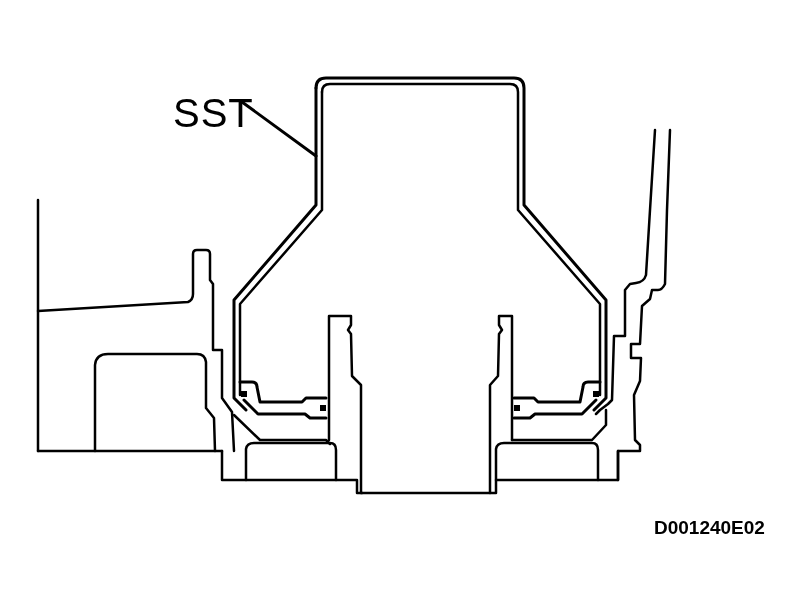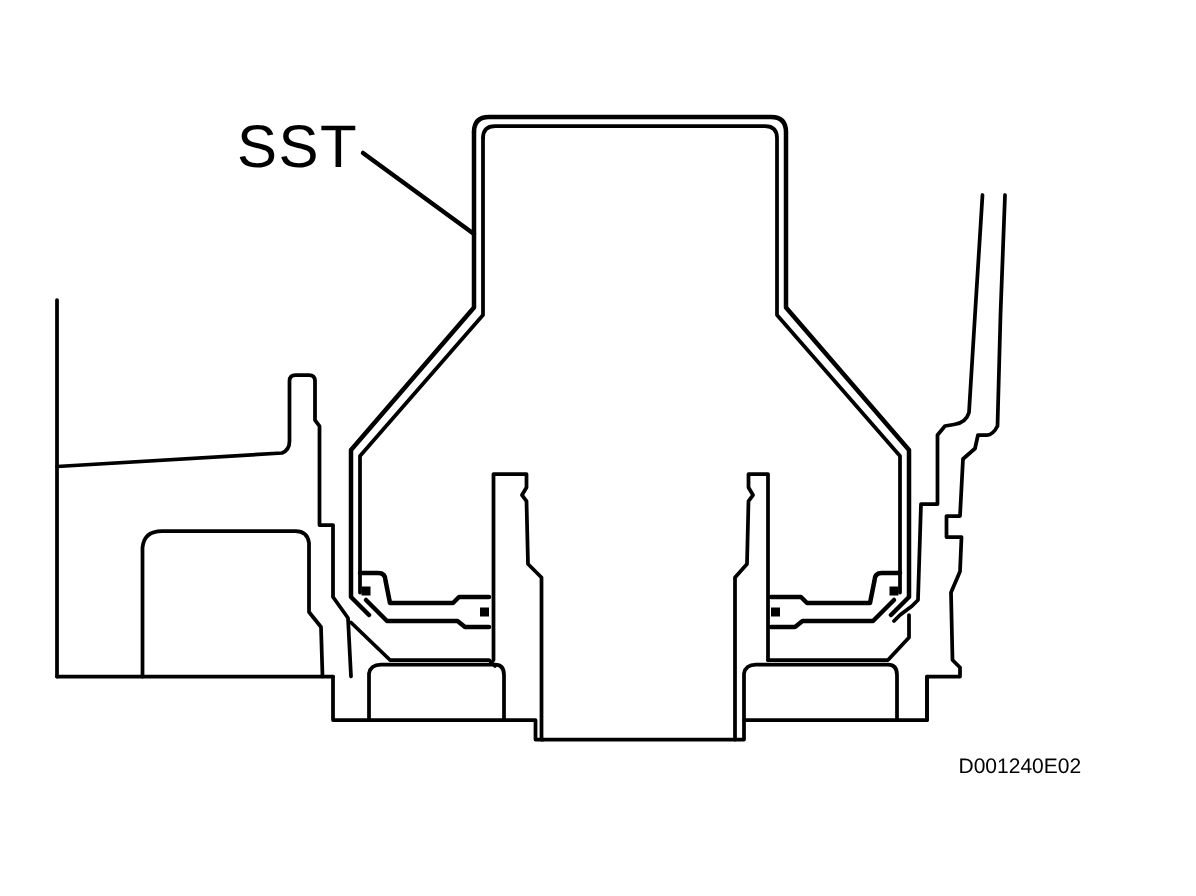--- a/index.html
+++ b/index.html
@@ -2,25 +2,25 @@
 <html><head>
   <meta charset="utf-8">
   <style>
     html, body { margin: 0; padding: 0; background: #ffffff; }
     body { width: 797px; height: 597px; position: relative; overflow: hidden; }
     #diagram { position: absolute; left: 0; top: 0; }
     .label {
       position: absolute;
       font-family: "Liberation Sans", sans-serif;
       color: #000000;
-      margin: 0;
+      margin: 15px;
       line-height: 1;
     }
     .sst-label { left: 158px; top: 78px; font-size: 40px; letter-spacing: 1px; }
-    .code-label { left: 639px; top: 503px; font-size: 14px; }
+    .code-label { left: 639px; top: 503px; font-size: 19px; font-weight: bold; }
     svg path, svg line, svg polyline { fill: none; stroke: #000; stroke-linejoin: round; stroke-linecap: round; }
   </style>
 </head>
 <body>
 
 <svg id="diagram" width="797" height="597" viewBox="0 0 797 597" xmlns="http://www.w3.org/2000/svg">
 
   <g stroke-width="3">
     <path d="M316,88 Q316,78 326,78 L514,78 Q524,78 524,88 L524,205 L606,300 L606,398 L594,410"></path>
     <path d="M316,88 L316,205 L234,300 L234,398 L246,410"></path>

